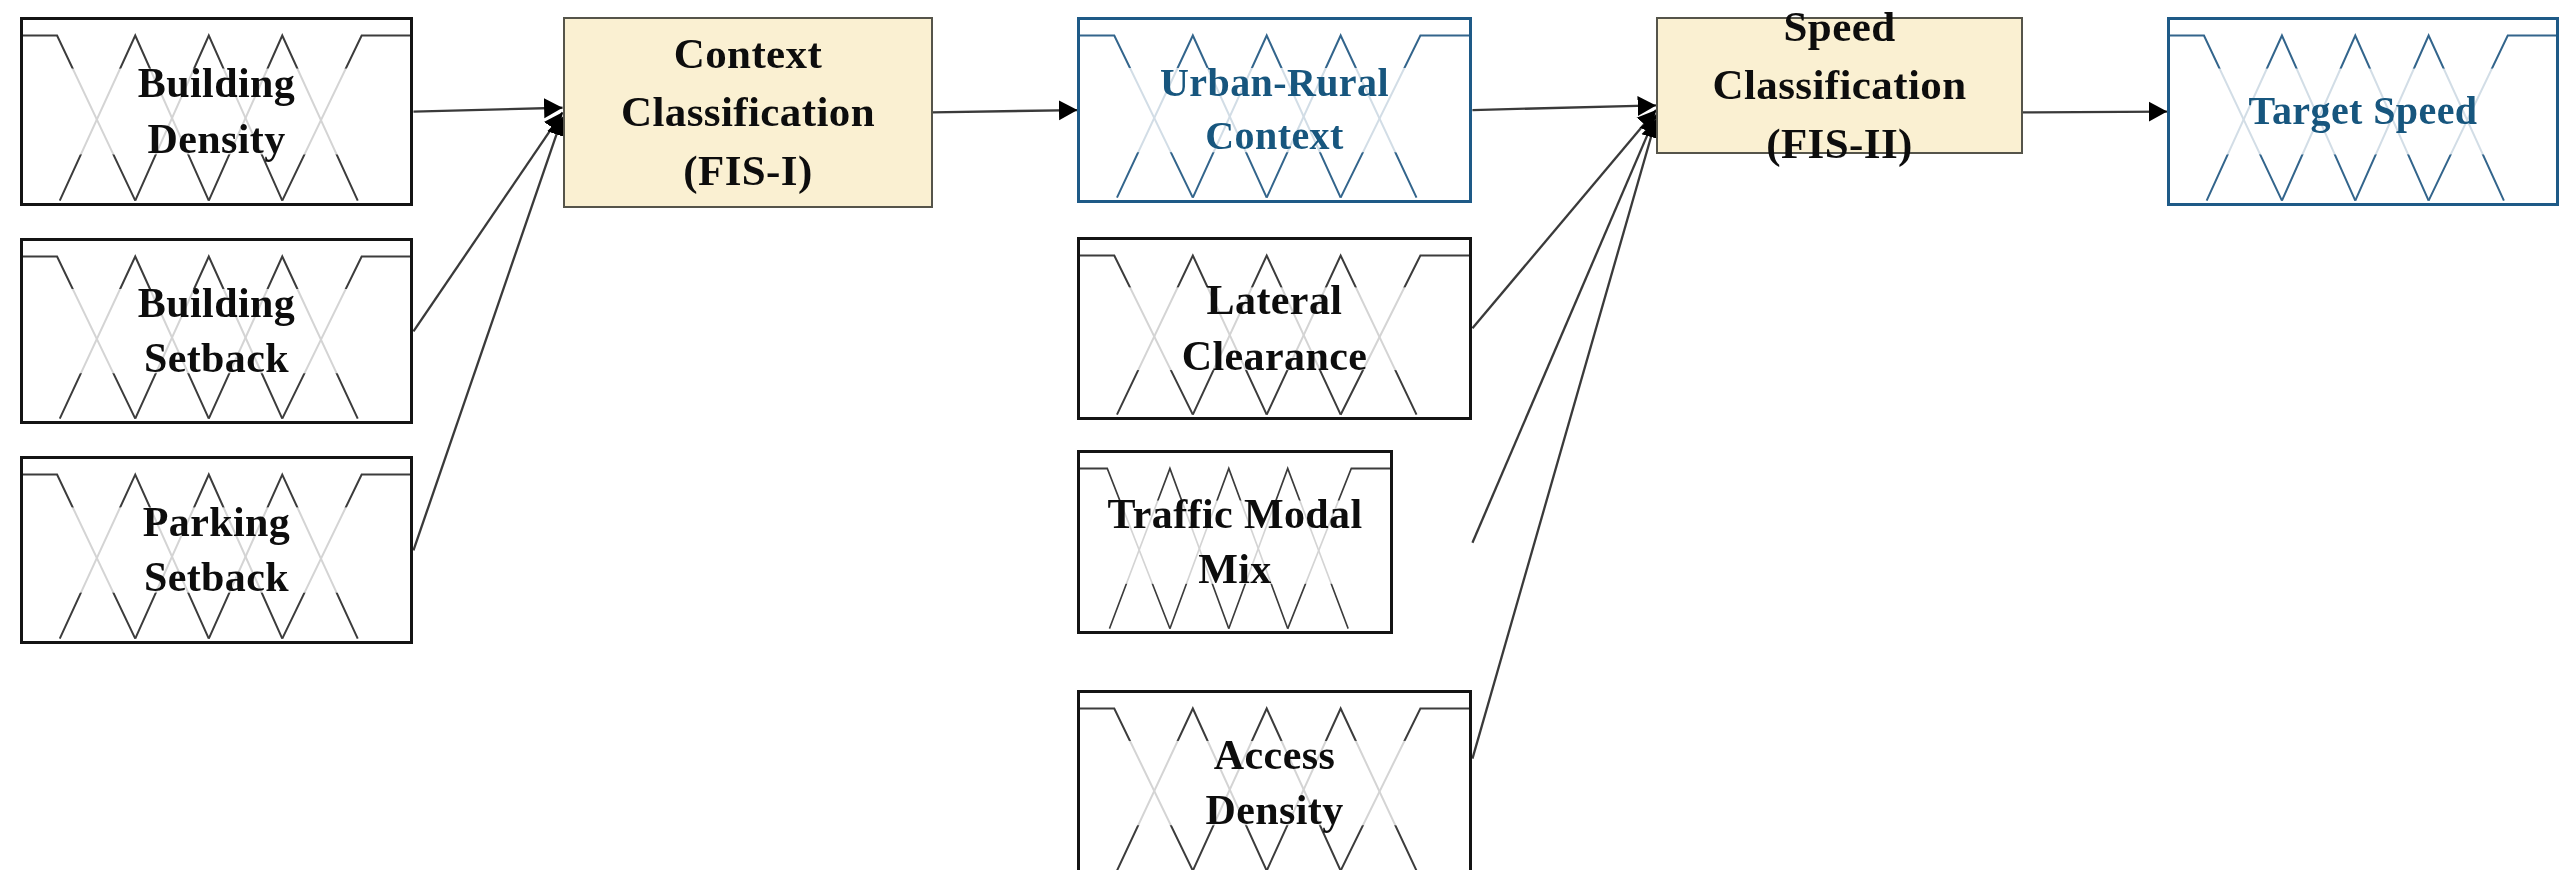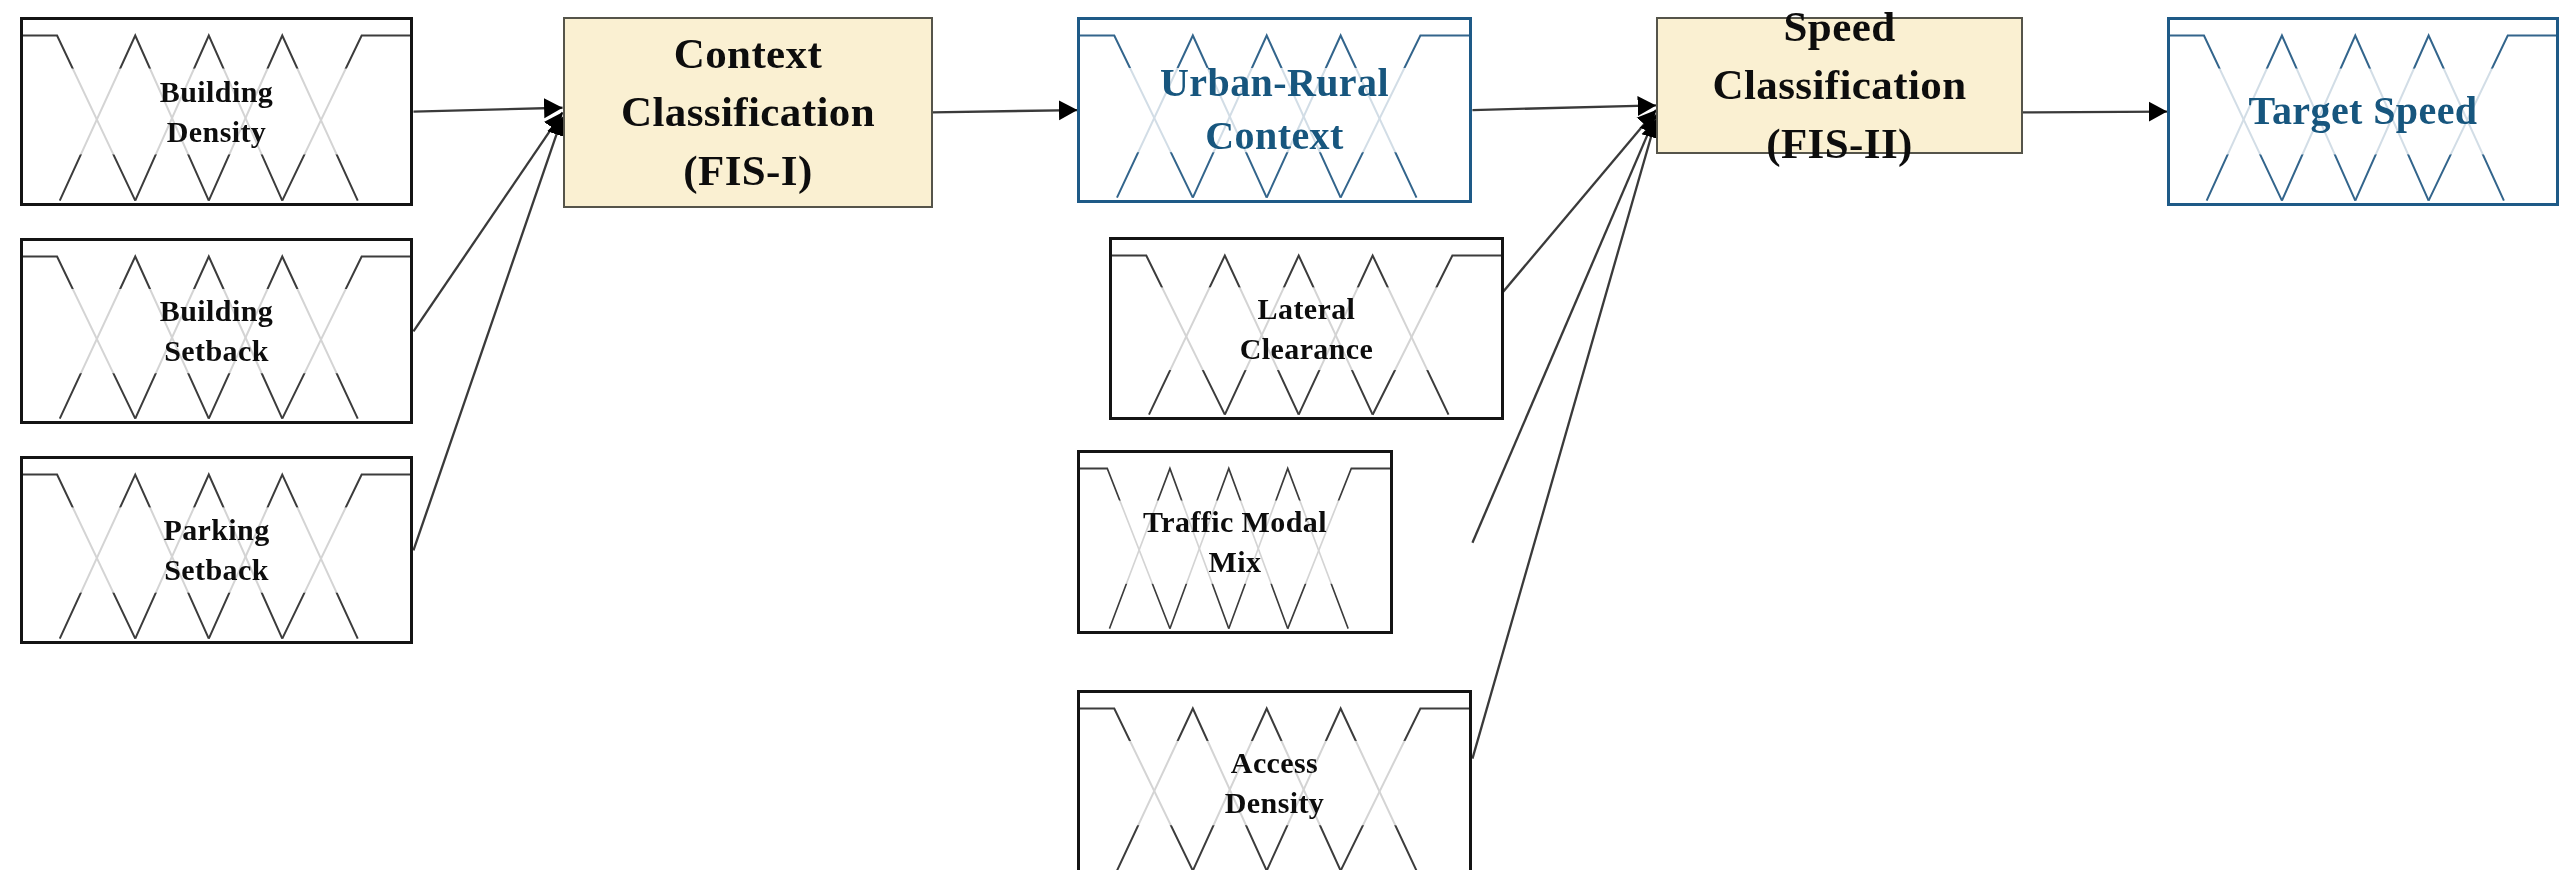--- a/index.html
+++ b/index.html
@@ -38,21 +38,21 @@
     width: 100%; height: 100%;
   }
   .node-label {
     position: relative;
     z-index: 2;
     font-weight: 700;
     text-align: center;
     white-space: pre-line;
     letter-spacing: 0.4px;
   }
-  .fuzzy-black .node-label { font-size: 30px; line-height: 1.32; color: #0d0d0d; }
+  .fuzzy-black .node-label { font-size: 42px; line-height: 1.32; color: #0d0d0d; }
   .fuzzy-blue  .node-label { font-size: 40px; line-height: 1.32; color: #17567E; }
   .process     .node-label { font-size: 43px; line-height: 1.36; color: #0d0d0d; }
 </style>
 </head>
 <body>
 
 <div class="canvas">
 
   <svg id="connector-layer" viewBox="0 0 3352 1133" xmlns="http://www.w3.org/2000/svg">
       <defs>
@@ -122,21 +122,21 @@
         <polyline points="47.9,229.0 146.2,20.0 241.9,229.0" fill="none" stroke="#33658C" stroke-width="2.6"></polyline>
         <polyline points="146.2,229.0 241.9,20.0 337.7,229.0" fill="none" stroke="#33658C" stroke-width="2.6"></polyline>
         <polyline points="241.9,229.0 337.7,20.0 436.0,229.0" fill="none" stroke="#33658C" stroke-width="2.6"></polyline>
         <polyline points="337.7,229.0 441.0,20.0 504.0,20.0" fill="none" stroke="#33658C" stroke-width="2.6"></polyline>
         <rect x="0" y="61.8" width="504" height="108.7" fill="rgba(255,255,255,0.78)"></rect>
       </svg>
     <span class="node-label">Urban-Rural
 Context</span>
   </div>
 
-  <div class="node fuzzy-black" id="node-lateral-clearance" style="left:1077px; top:237px; width:395px; height:183px;margin-left:32px;">
+  <div class="node fuzzy-black" id="node-lateral-clearance" style="left:1077px; top:237px; width:395px; height:183px;">
     <svg class="mf-svg" viewBox="0 0 504 228" preserveAspectRatio="none">
         <polyline points="0.0,20.0 44.4,20.0 146.2,225.0" fill="none" stroke="#3C3C3C" stroke-width="2.6"></polyline>
         <polyline points="47.9,225.0 146.2,20.0 241.9,225.0" fill="none" stroke="#3C3C3C" stroke-width="2.6"></polyline>
         <polyline points="146.2,225.0 241.9,20.0 337.7,225.0" fill="none" stroke="#3C3C3C" stroke-width="2.6"></polyline>
         <polyline points="241.9,225.0 337.7,20.0 436.0,225.0" fill="none" stroke="#3C3C3C" stroke-width="2.6"></polyline>
         <polyline points="337.7,225.0 441.0,20.0 504.0,20.0" fill="none" stroke="#3C3C3C" stroke-width="2.6"></polyline>
         <rect x="0" y="61.0" width="504" height="106.6" fill="rgba(255,255,255,0.78)"></rect>
       </svg>
     <span class="node-label">Lateral
 Clearance</span>

